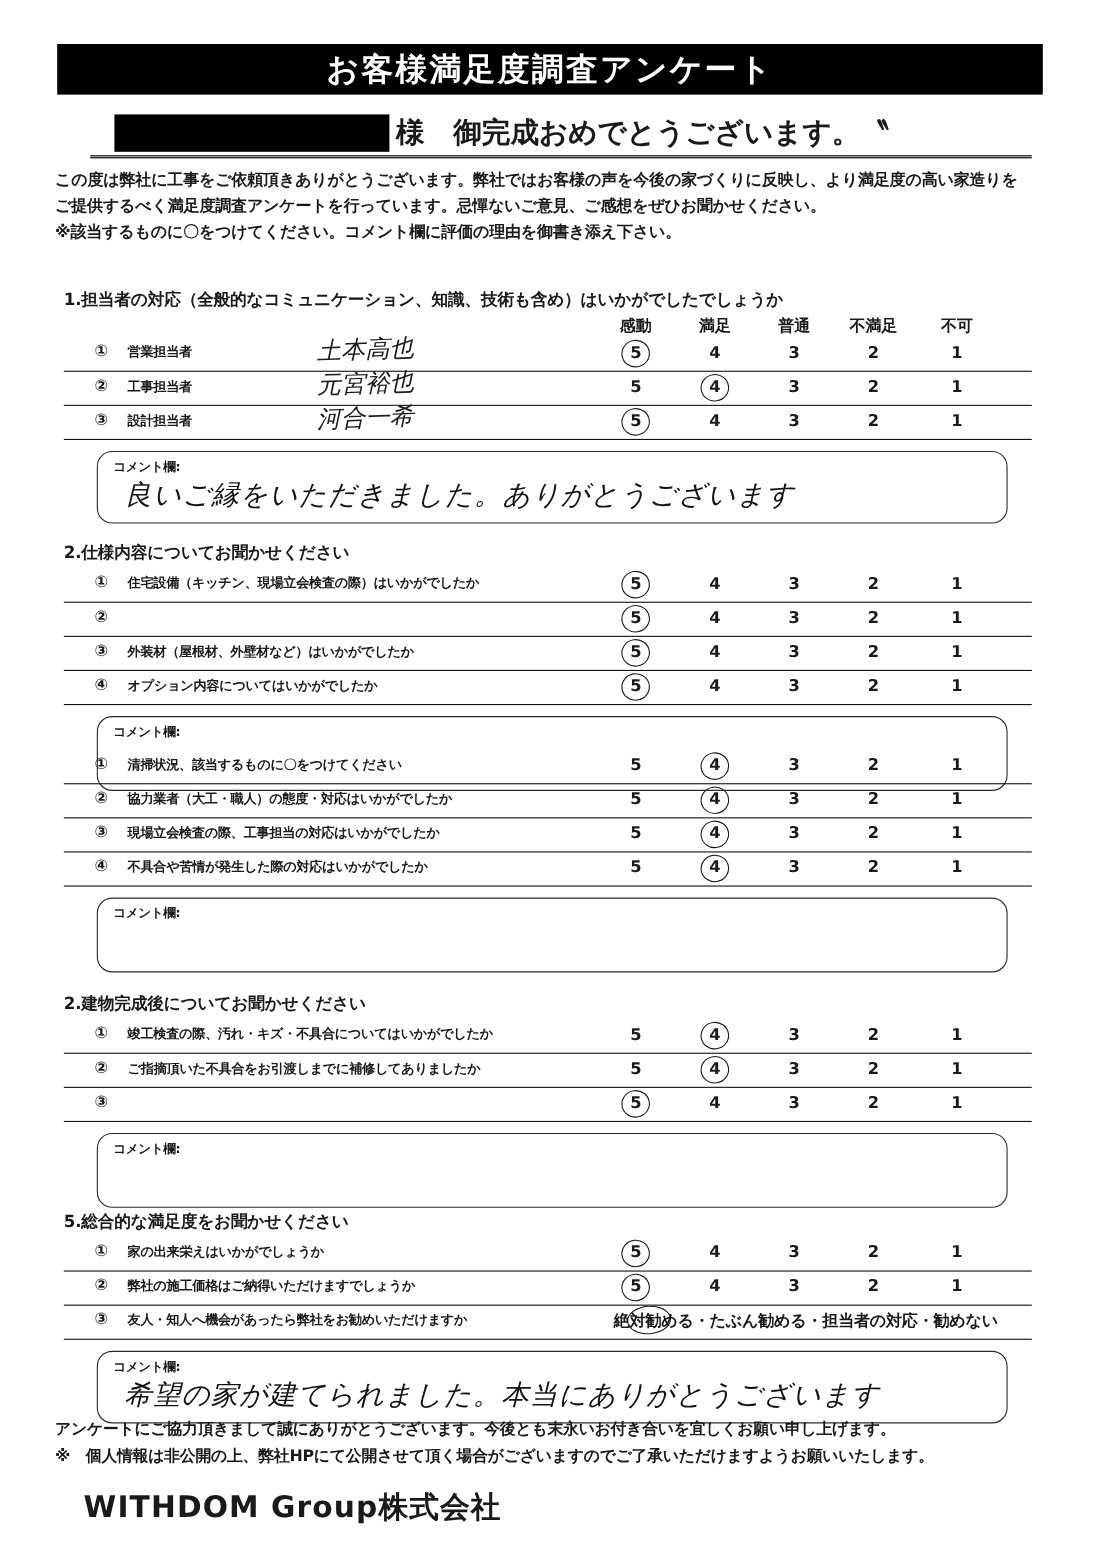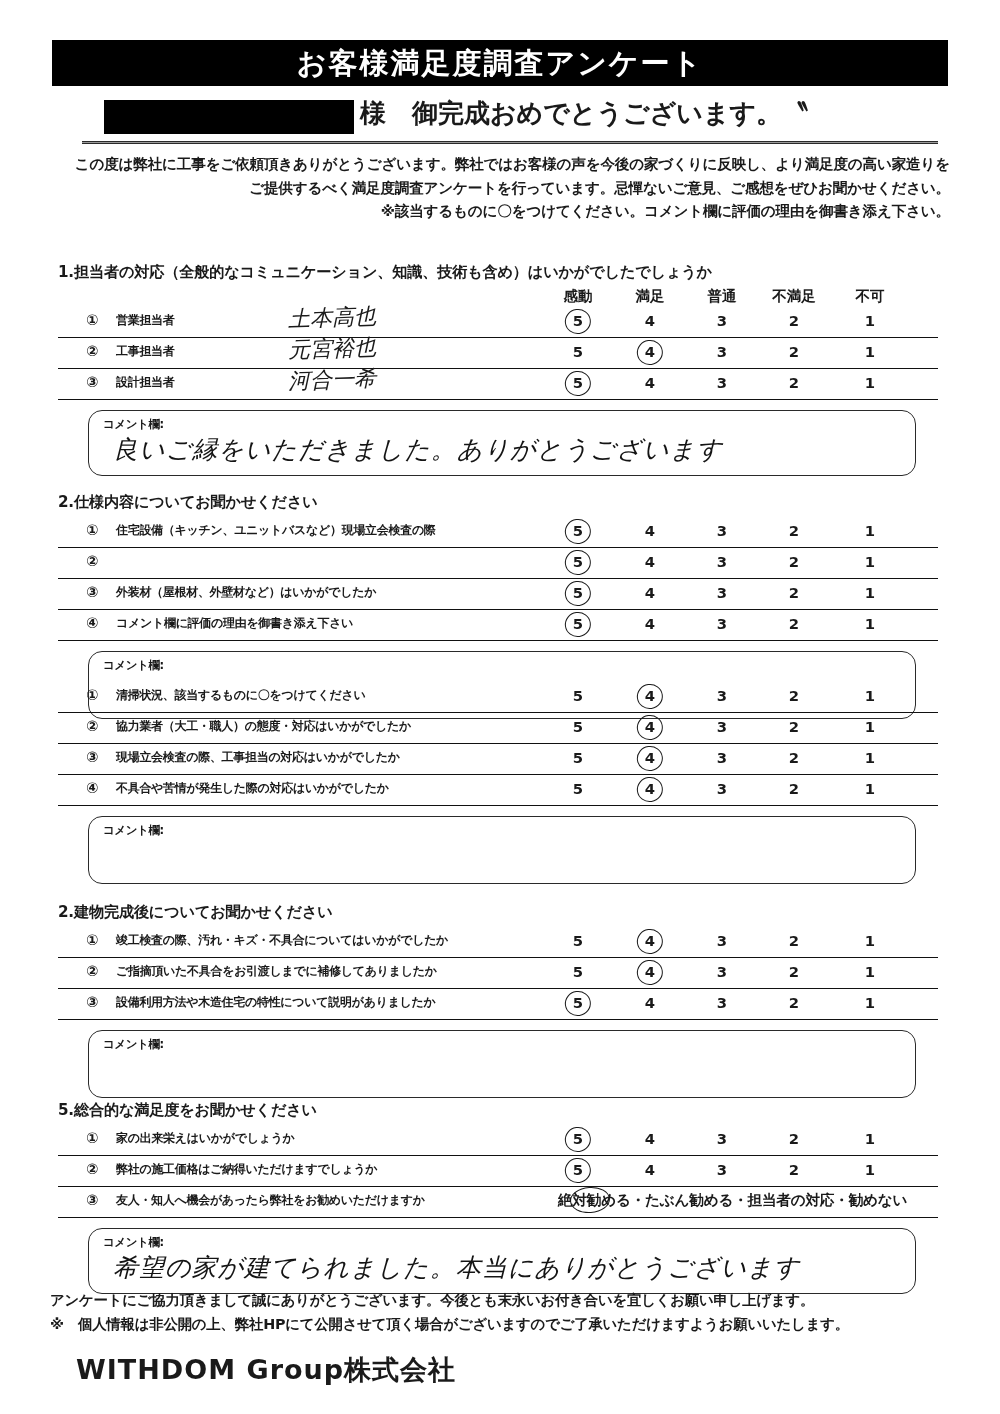--- a/index.html
+++ b/index.html
@@ -44,21 +44,21 @@
   }
 
   
   .greeting-row {
     position: absolute;
     left: 104px;
     top: 100px;
     width: 820px;
     height: 42px;
     display: flex;
-    align-items: flex-start;
+    align-items: center;
   }
   .redaction-block {
     width: 250px;
     height: 34px;
     background: #000000;
     flex: 0 0 auto;
   }
   .greeting-text {
     font-size: 26px;
     font-weight: bold;
@@ -79,21 +79,21 @@
   .intro {
     position: absolute;
     left: 50px;
     top: 152px;
     width: 900px;
     font-size: 14.6px;
     line-height: 1.62;
     font-weight: 600;
     letter-spacing: -0.2px;
   }
-  .intro p { margin: 0; text-align: right; }
+  .intro p { margin: 0; }
 
   
   .section { position: absolute; left: 0; width: 1000px; }
   .section-heading {
     font-size: 15.2px;
     font-weight: bold;
     margin: 0 0 4px 0;
     padding-left: 58px;
     letter-spacing: -0.2px;
   }
@@ -307,21 +307,21 @@
         </div>
         <div class="comment-box" style="height: 66px; margin-top: 10px;">
           <span class="cb-label">コメント欄:</span>
           <span class="cb-hand">良いご縁をいただきました。ありがとうございます</span>
         </div>
       </div>
       <div class="section" style="top: 462px; margin-top: 30px;">
         <div class="section-heading">2.仕様内容についてお聞かせください</div>
         <div class="q-row">
           <span class="q-num">①</span>
-          <span class="q-label">住宅設備（キッチン、ユニットバスなど）現場立会検査の際</span>
+          <span class="q-label">住宅設備（キッチン、現場立会検査の際）はいかがでしたか</span>
           <span class="opt circled" style="left: 520px;">5</span>
           <span class="opt" style="left: 592px;">4</span>
           <span class="opt" style="left: 664px;">3</span>
           <span class="opt" style="left: 736px;">2</span>
           <span class="opt" style="left: 812px;">1</span>
         </div>
         <div class="q-row">
           <span class="q-num">②</span>
           <span class="opt circled" style="left: 520px;">5</span>
           <span class="opt" style="left: 592px;">4</span>
@@ -333,21 +333,21 @@
           <span class="q-num">③</span>
           <span class="q-label">外装材（屋根材、外壁材など）はいかがでしたか</span>
           <span class="opt circled" style="left: 520px;">5</span>
           <span class="opt" style="left: 592px;">4</span>
           <span class="opt" style="left: 664px;">3</span>
           <span class="opt" style="left: 736px;">2</span>
           <span class="opt" style="left: 812px;">1</span>
         </div>
         <div class="q-row">
           <span class="q-num">④</span>
-          <span class="q-label">コメント欄に評価の理由を御書き添え下さい</span>
+          <span class="q-label">オプション内容についてはいかがでしたか</span>
           <span class="opt circled" style="left: 520px;">5</span>
           <span class="opt" style="left: 592px;">4</span>
           <span class="opt" style="left: 664px;">3</span>
           <span class="opt" style="left: 736px;">2</span>
           <span class="opt" style="left: 812px;">1</span>
         </div>
         <div class="comment-box" style="height: 68px; margin-top: 10px;">
           <span class="cb-label">コメント欄:</span>
         </div>
       </div>
@@ -407,21 +407,20 @@
           <span class="q-num">②</span>
           <span class="q-label">ご指摘頂いた不具合をお引渡しまでに補修してありましたか</span>
           <span class="opt" style="left: 520px;">5</span>
           <span class="opt circled" style="left: 592px;">4</span>
           <span class="opt" style="left: 664px;">3</span>
           <span class="opt" style="left: 736px;">2</span>
           <span class="opt" style="left: 812px;">1</span>
         </div>
         <div class="q-row">
           <span class="q-num">③</span>
-          <span class="q-label">設備利用方法や木造住宅の特性について説明がありましたか</span>
           <span class="opt circled" style="left: 520px;">5</span>
           <span class="opt" style="left: 592px;">4</span>
           <span class="opt" style="left: 664px;">3</span>
           <span class="opt" style="left: 736px;">2</span>
           <span class="opt" style="left: 812px;">1</span>
         </div>
         <div class="comment-box" style="height: 68px; margin-top: 10px;">
           <span class="cb-label">コメント欄:</span>
         </div>
       </div>

